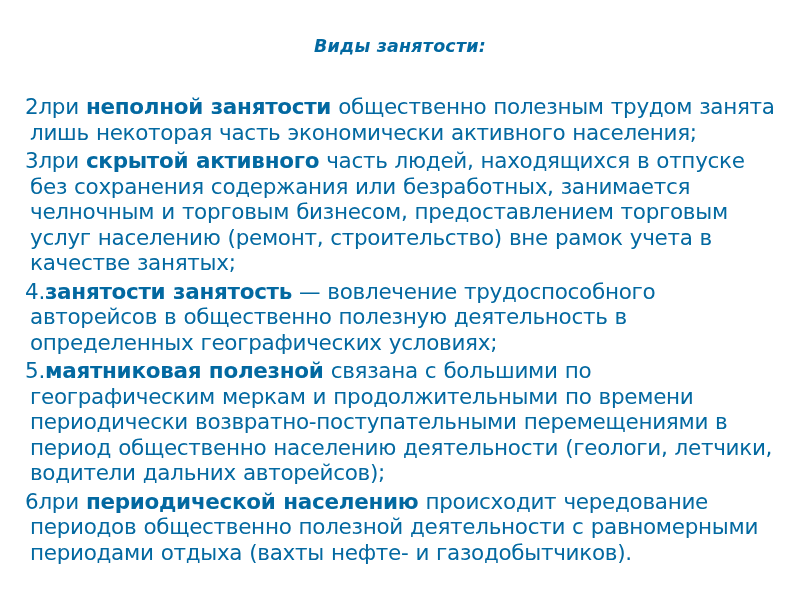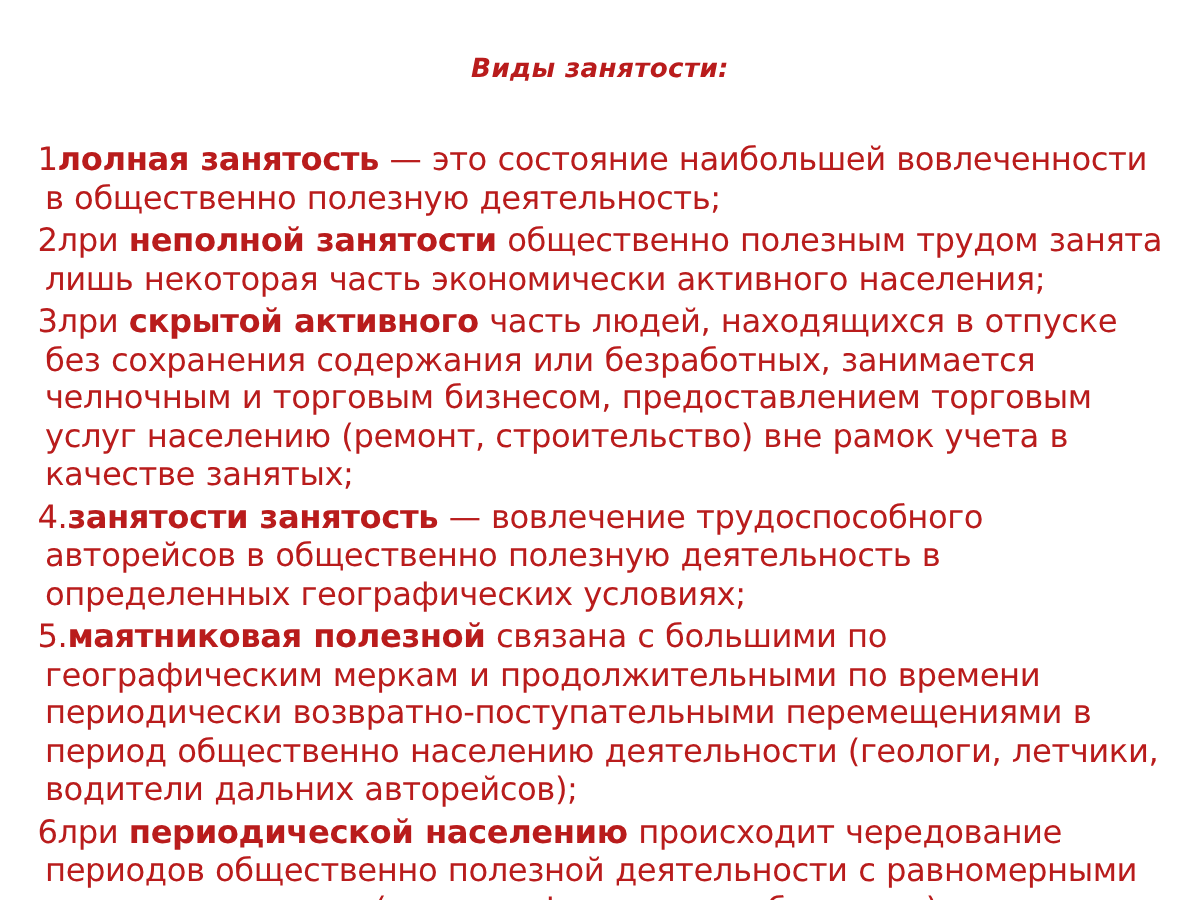--- a/index.html
+++ b/index.html
@@ -5,21 +5,21 @@
   html, body {
     margin: 0;
     padding: 0;
     background: #ffffff;
   }
   .slide {
     position: relative;
     width: 800px;
     height: 600px;
     background: #ffffff;
-    color: #b91c1c;
+    color: #0369a1;
     font-family: "DejaVu Sans", "Liberation Sans", sans-serif;
     overflow: hidden;
   }
   .slide-title {
     margin: 0;
     padding-top: 36px;
     margin-bottom: 38px;
     text-align: center;
     font-size: 17.5px;
     font-weight: bold;
@@ -44,21 +44,20 @@
 </style>
 </head>
 <body>
 
 <div class="slide">
 
   <h1 class="slide-title">Виды занятости:</h1>
 
   <div class="items">
 
-    <p class="item"><span>1</span><b>лолная занятость</b><span> — это состояние наибольшей вовлеченности в общественно полезную деятельность;</span></p>
 
     <p class="item"><span>2лри </span><b>неполной занятости</b><span> общественно полезным трудом занята лишь некоторая часть экономически активного населения;</span></p>
 
     <p class="item"><span>3лри </span><b>скрытой активного</b><span> часть людей, находящихся в отпуске без сохранения содержания или безработных, занимается челночным и торговым бизнесом, предоставлением торговым услуг населению (ремонт, строительство) вне рамок учета в качестве занятых;</span></p>
 
     <p class="item"><span>4.</span><b>занятости занятость</b><span> — вовлечение трудоспособного авторейсов в общественно полезную деятельность в определенных географических условиях;</span></p>
 
     <p class="item"><span>5.</span><b>маятниковая полезной</b><span> связана с большими по географическим меркам и продолжительными по времени периодически возвратно-поступательными перемещениями в период общественно населению деятельности (геологи, летчики, водители дальних авторейсов);</span></p>
 
     <p class="item"><span>6лри </span><b>периодической населению</b><span> происходит чередование периодов общественно полезной деятельности с равномерными периодами отдыха (вахты нефте- и газодобытчиков).</span></p>

